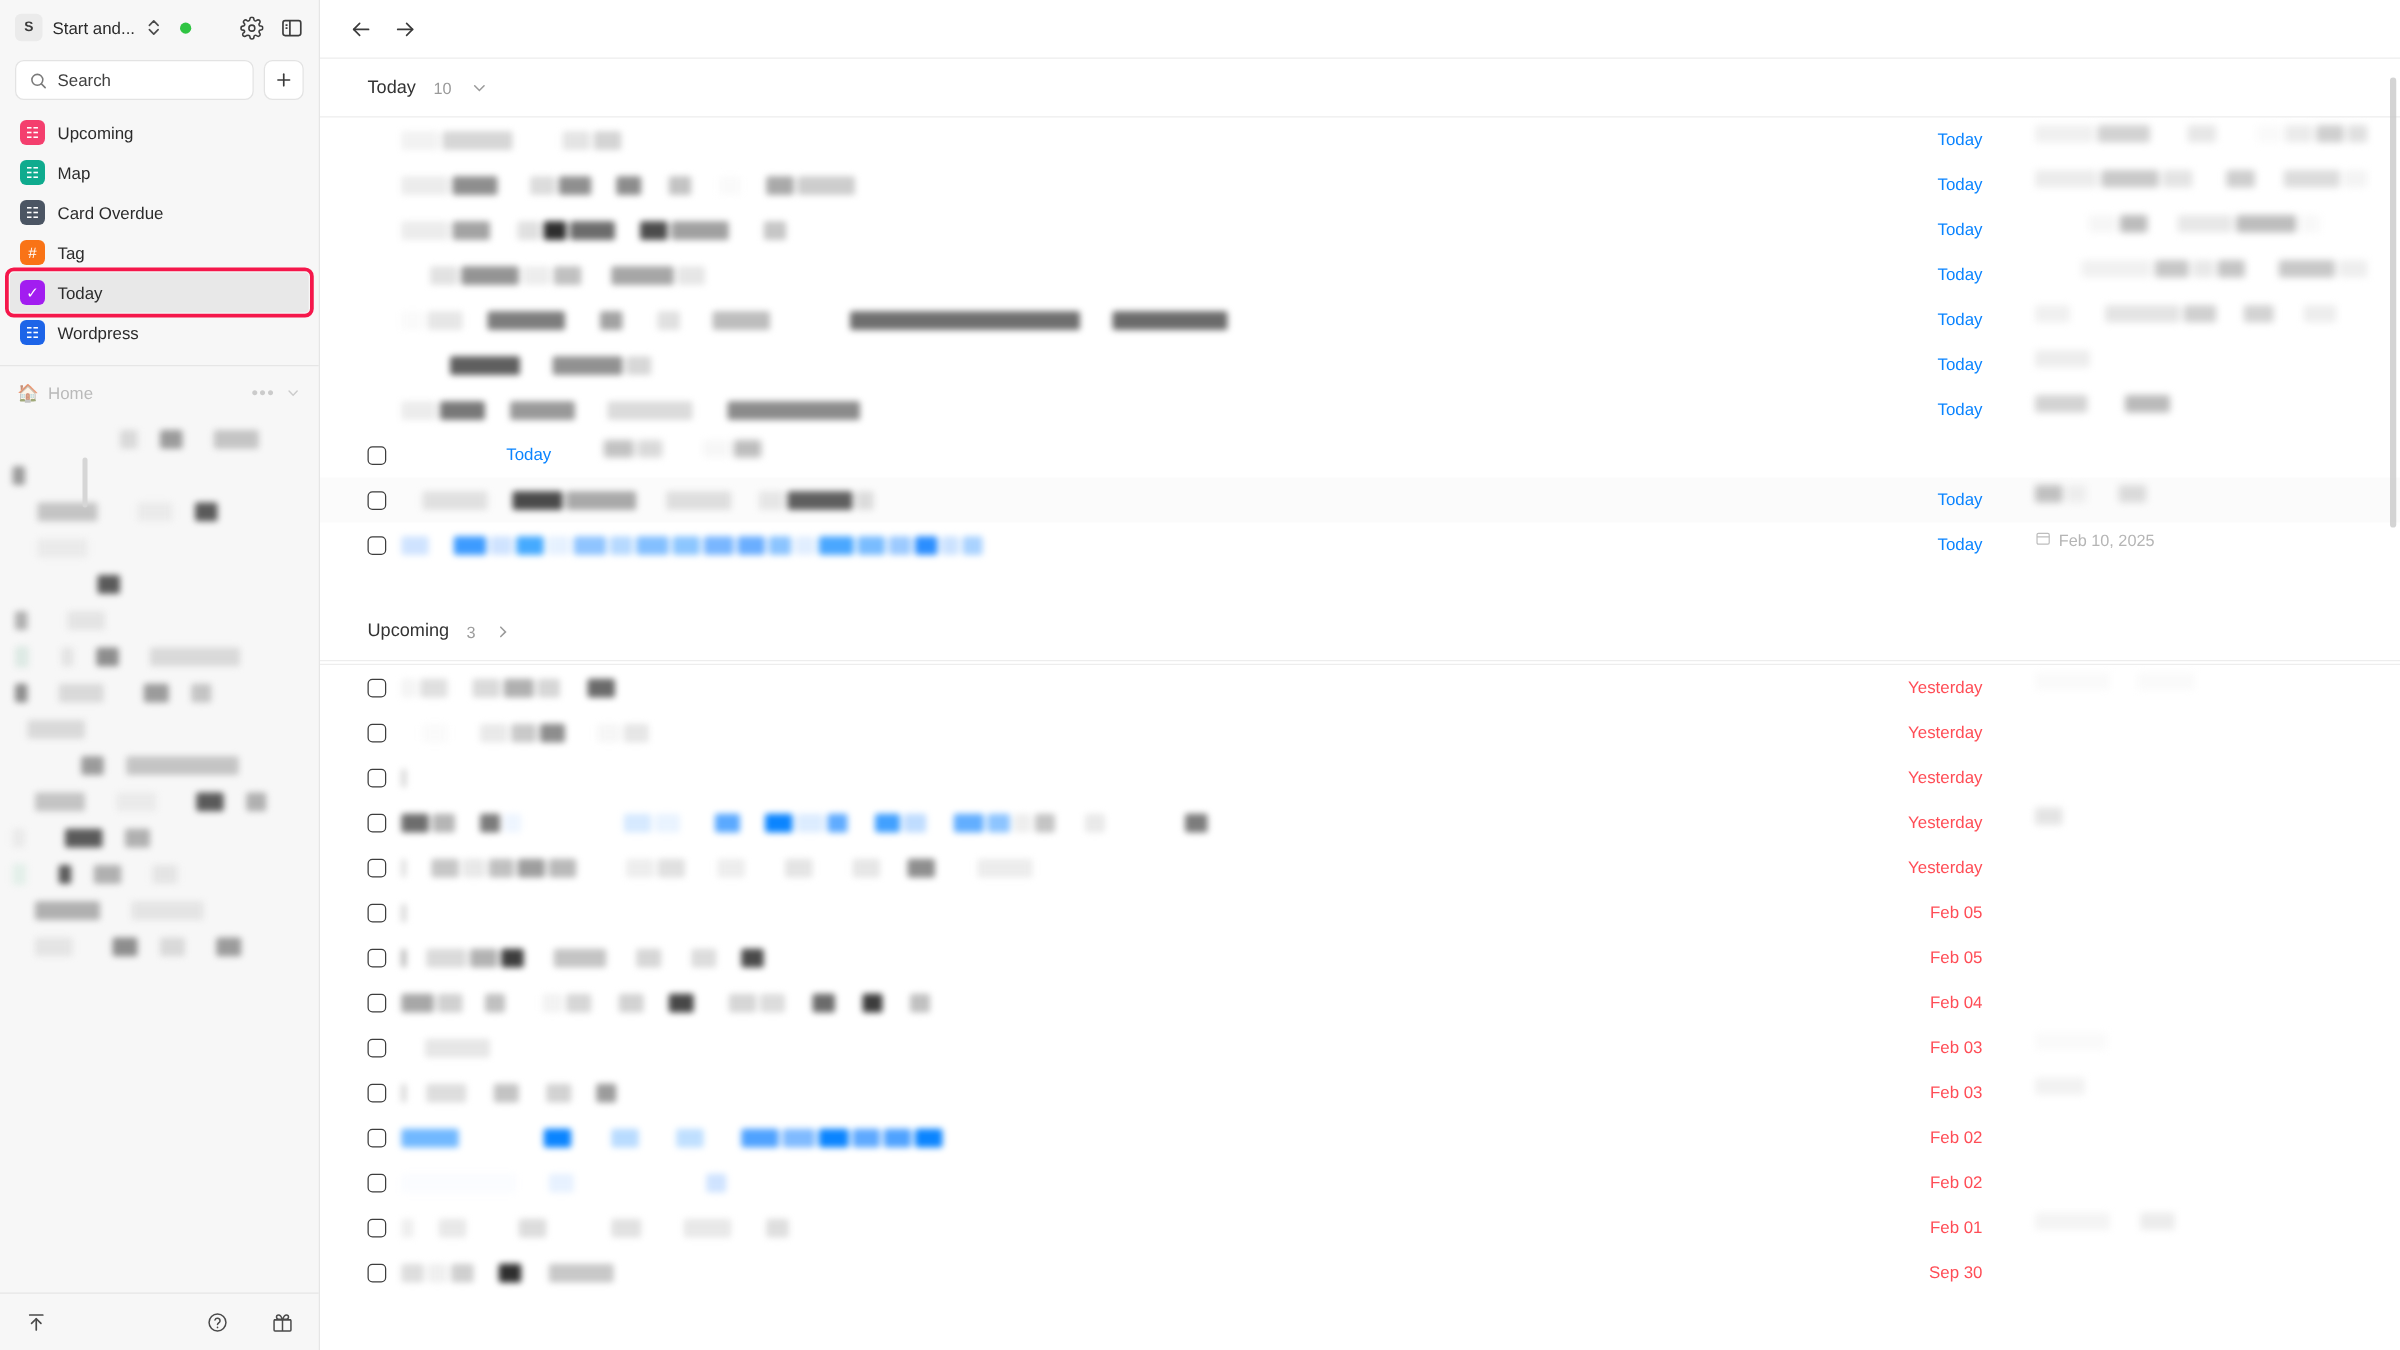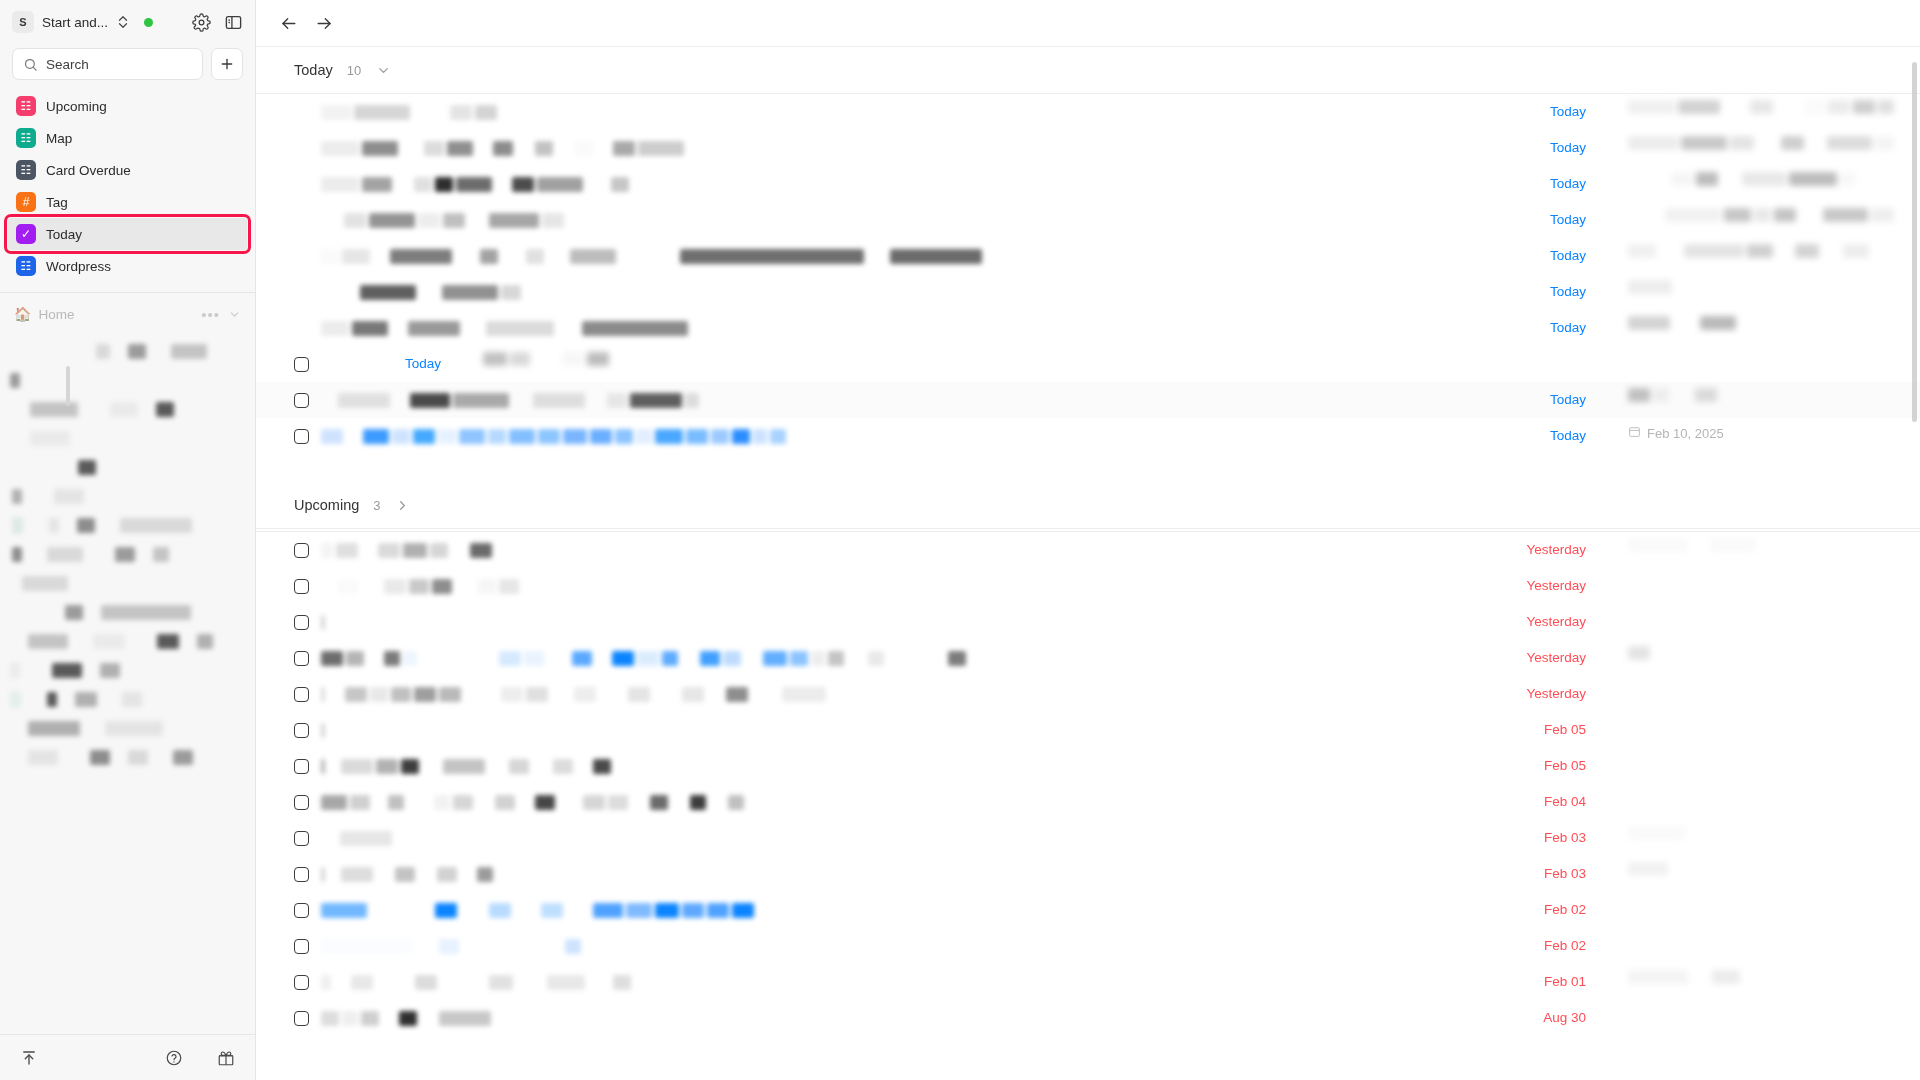--- a/index.html
+++ b/index.html
@@ -1070,20 +1070,20 @@
               <span class="blur-line" style="filter: blur(2.6px);">
                 <span class="bl-sq" style="width: 18px; height: 15px; background: rgb(221, 221, 221); display: inline-block;"></span>
                 <span class="bl-sq" style="width: 16px; height: 15px; background: rgb(239, 239, 239); display: inline-block;"></span>
                 <span class="bl-sq" style="width: 18px; height: 15px; background: rgb(207, 207, 207); display: inline-block;"></span>
                 <span class="bl-sq" style="width: 14px; height: 15px; background: transparent; display: inline-block;"></span>
                 <span class="bl-sq" style="width: 18px; height: 15px; background: rgb(46, 46, 46); display: inline-block;"></span>
                 <span class="bl-sq" style="width: 16px; height: 15px; background: transparent; display: inline-block;"></span>
                 <span class="bl-sq" style="width: 52px; height: 15px; background: rgb(200, 200, 200); display: inline-block;"></span>
               </span>
             </div>
-            <div class="date-cell overdue">Aug 30</div>
+            <div class="date-cell overdue">Sep 30</div>
             <div class="meta-cell"></div>
           </div>
         </div>
       </div>
     <div class="vscroll"></div>
   </main>
 </div>
 
 </body></html>

